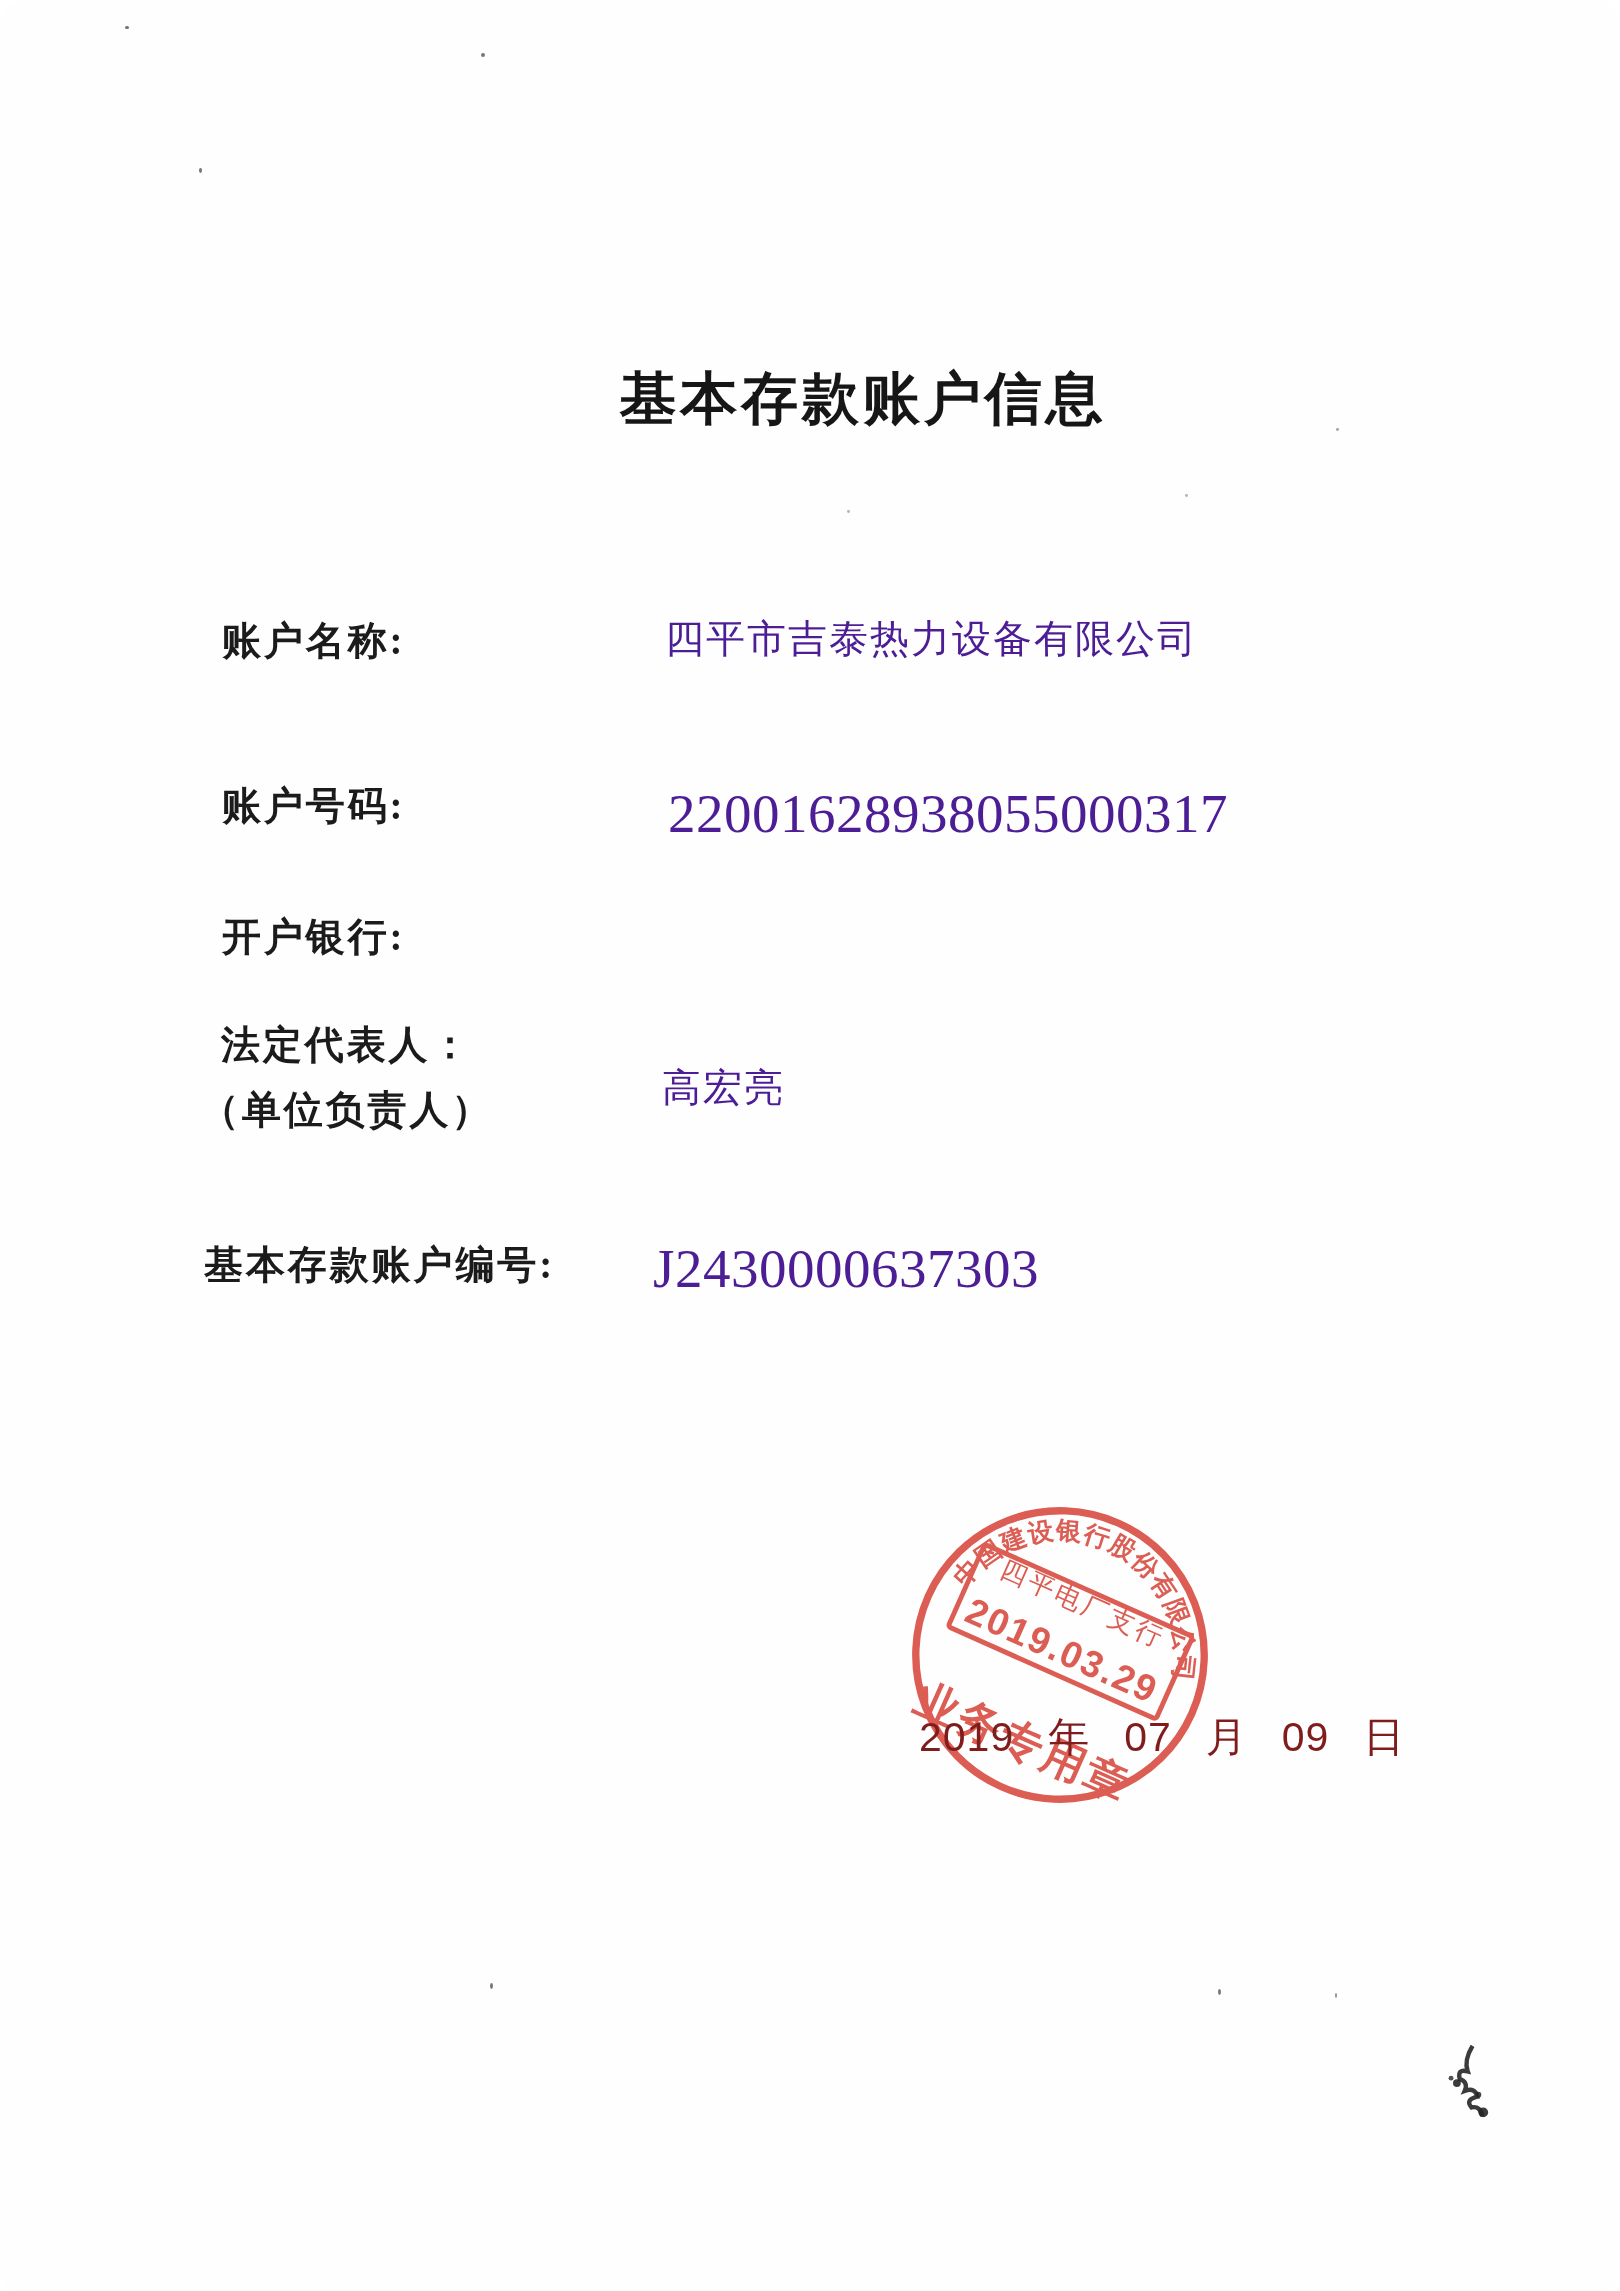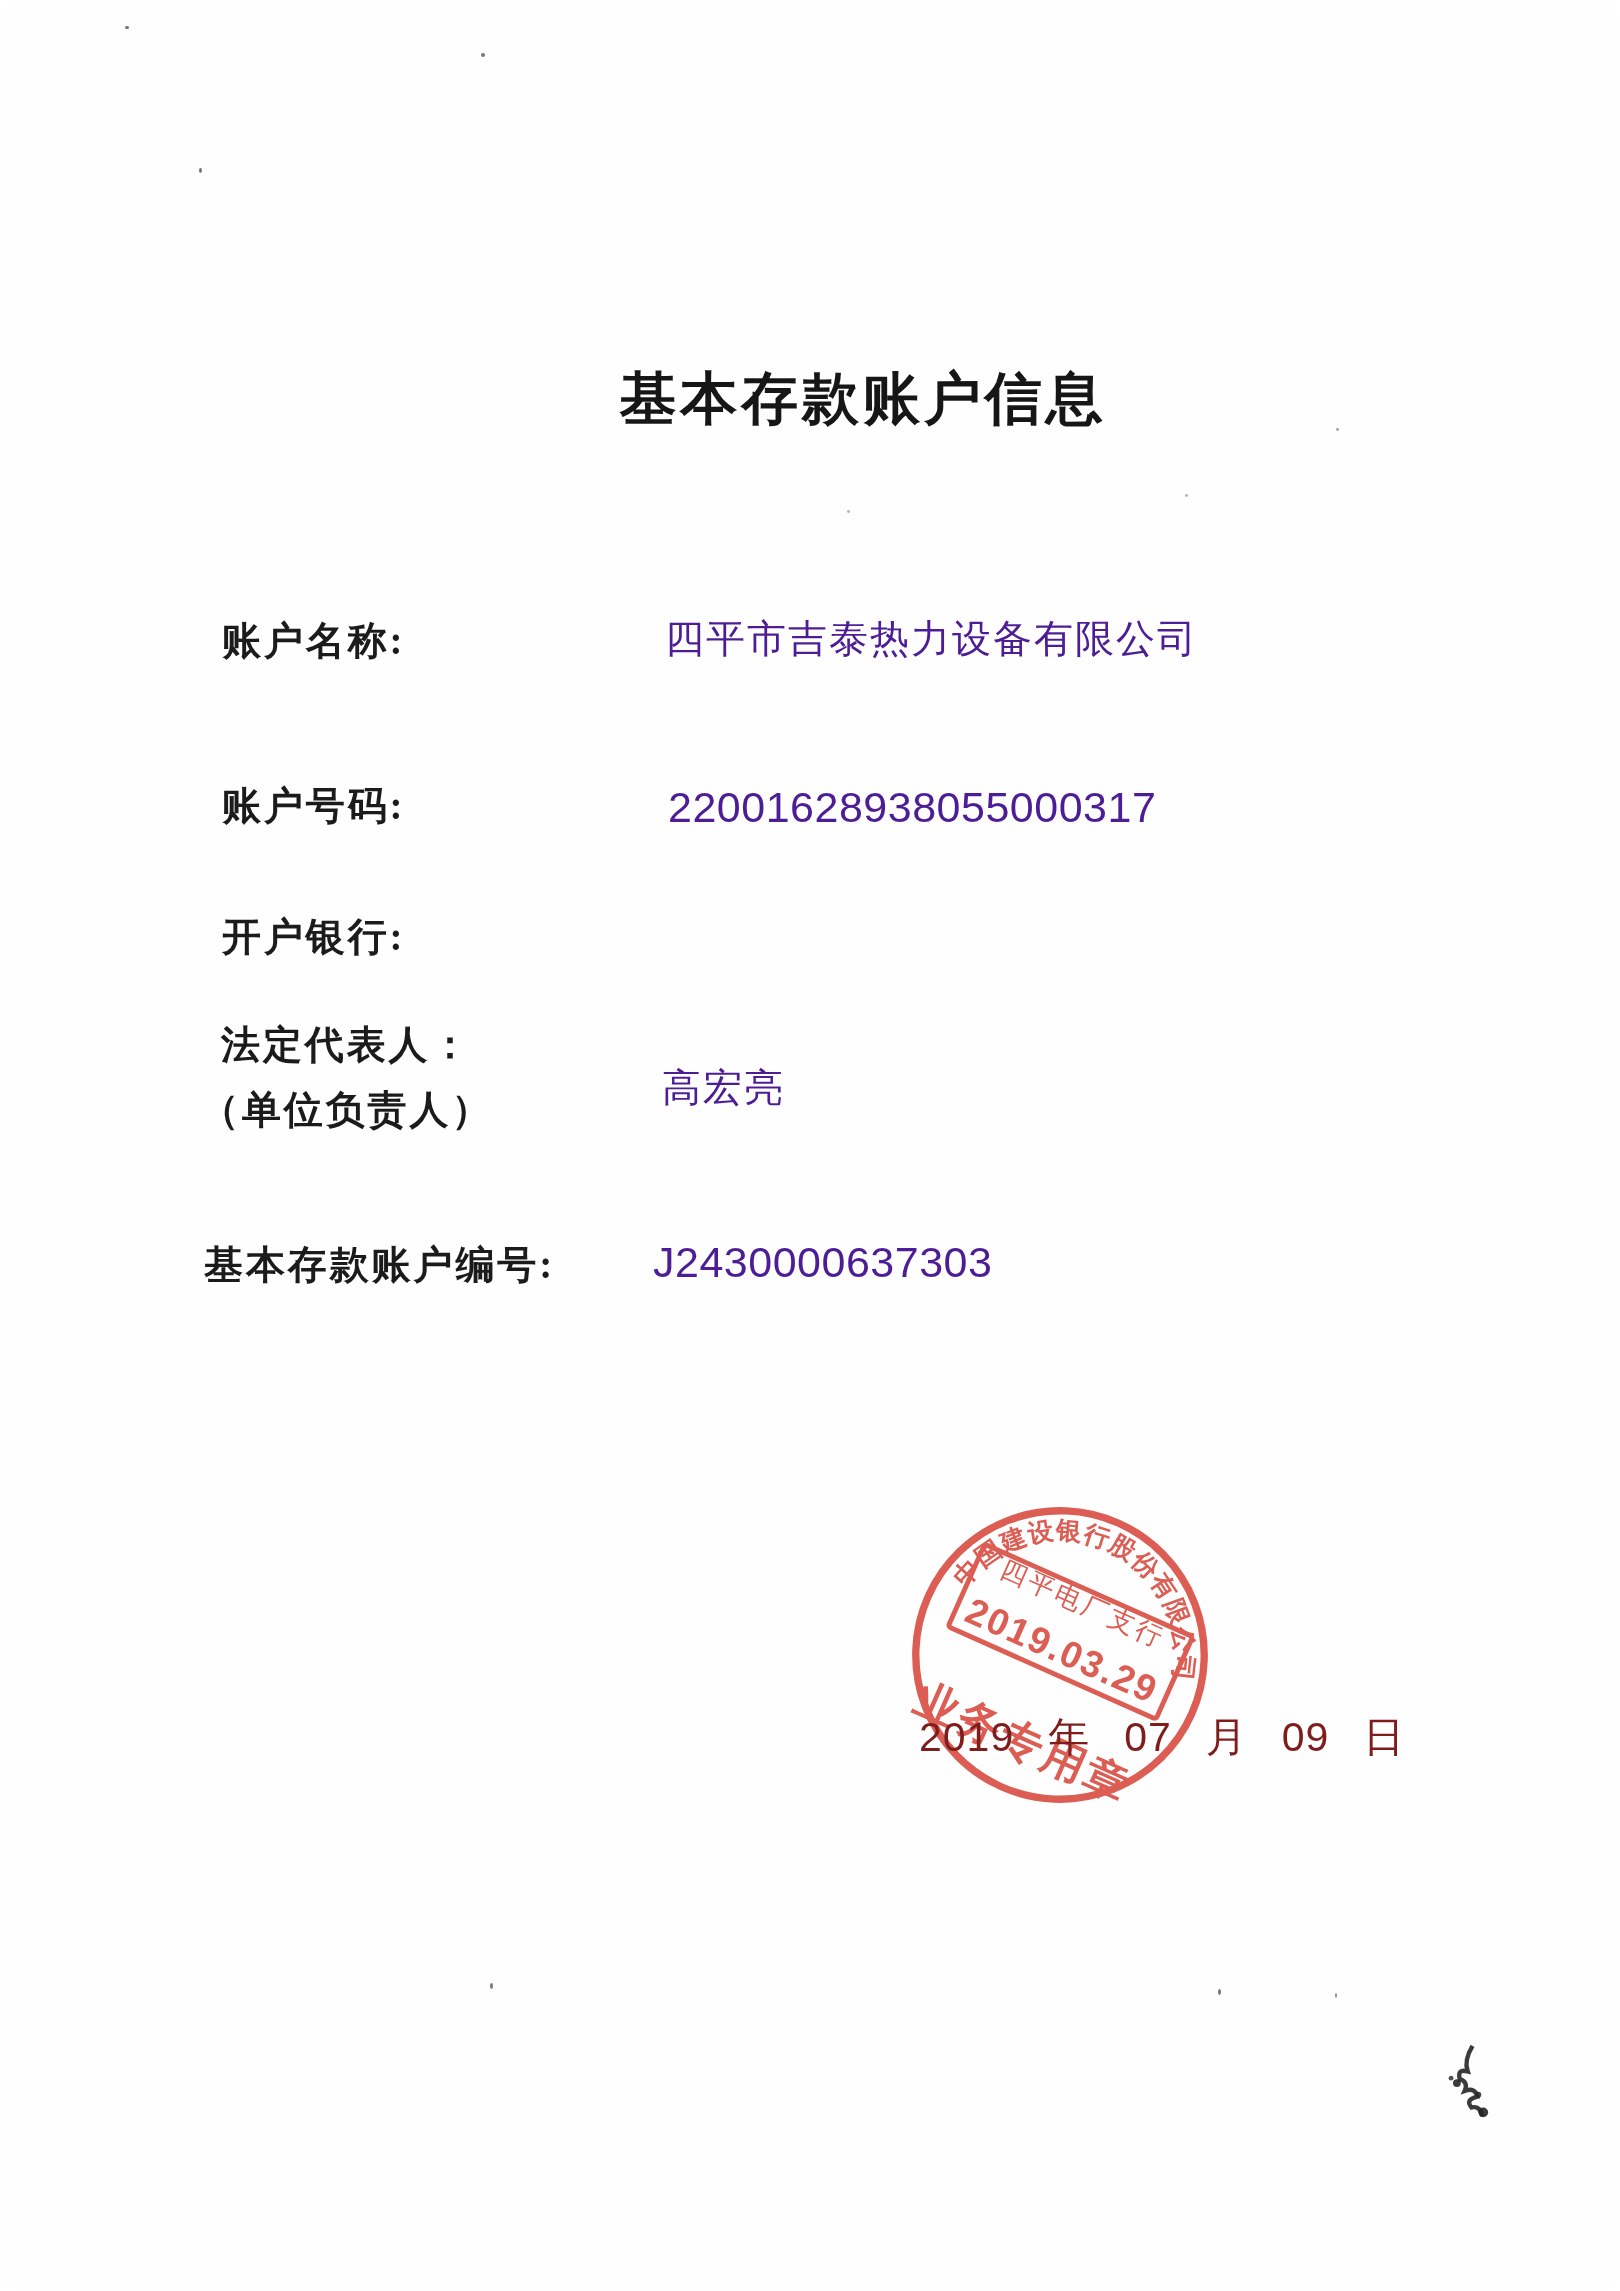--- a/index.html
+++ b/index.html
@@ -35,22 +35,22 @@
   }
   .val{
     position:absolute;
     font-size:39px;
     letter-spacing:2px;
     white-space:nowrap;
     line-height:1;
     color:#4c1d95;
   }
   .num{
-    font-family:Liberation Sans, sans-serif;
-    font-size:43px;
+    font-family:Liberation Serif, serif;
+    font-size:55px;
     letter-spacing:0.5px;
     font-weight:400;
   }
   .date-line{
     position:absolute;
     left:919px;top:1717px;
     font-family:"Liberation Sans", sans-serif;
     font-size:41px;
     word-spacing:21.6px;
     letter-spacing:1px;

